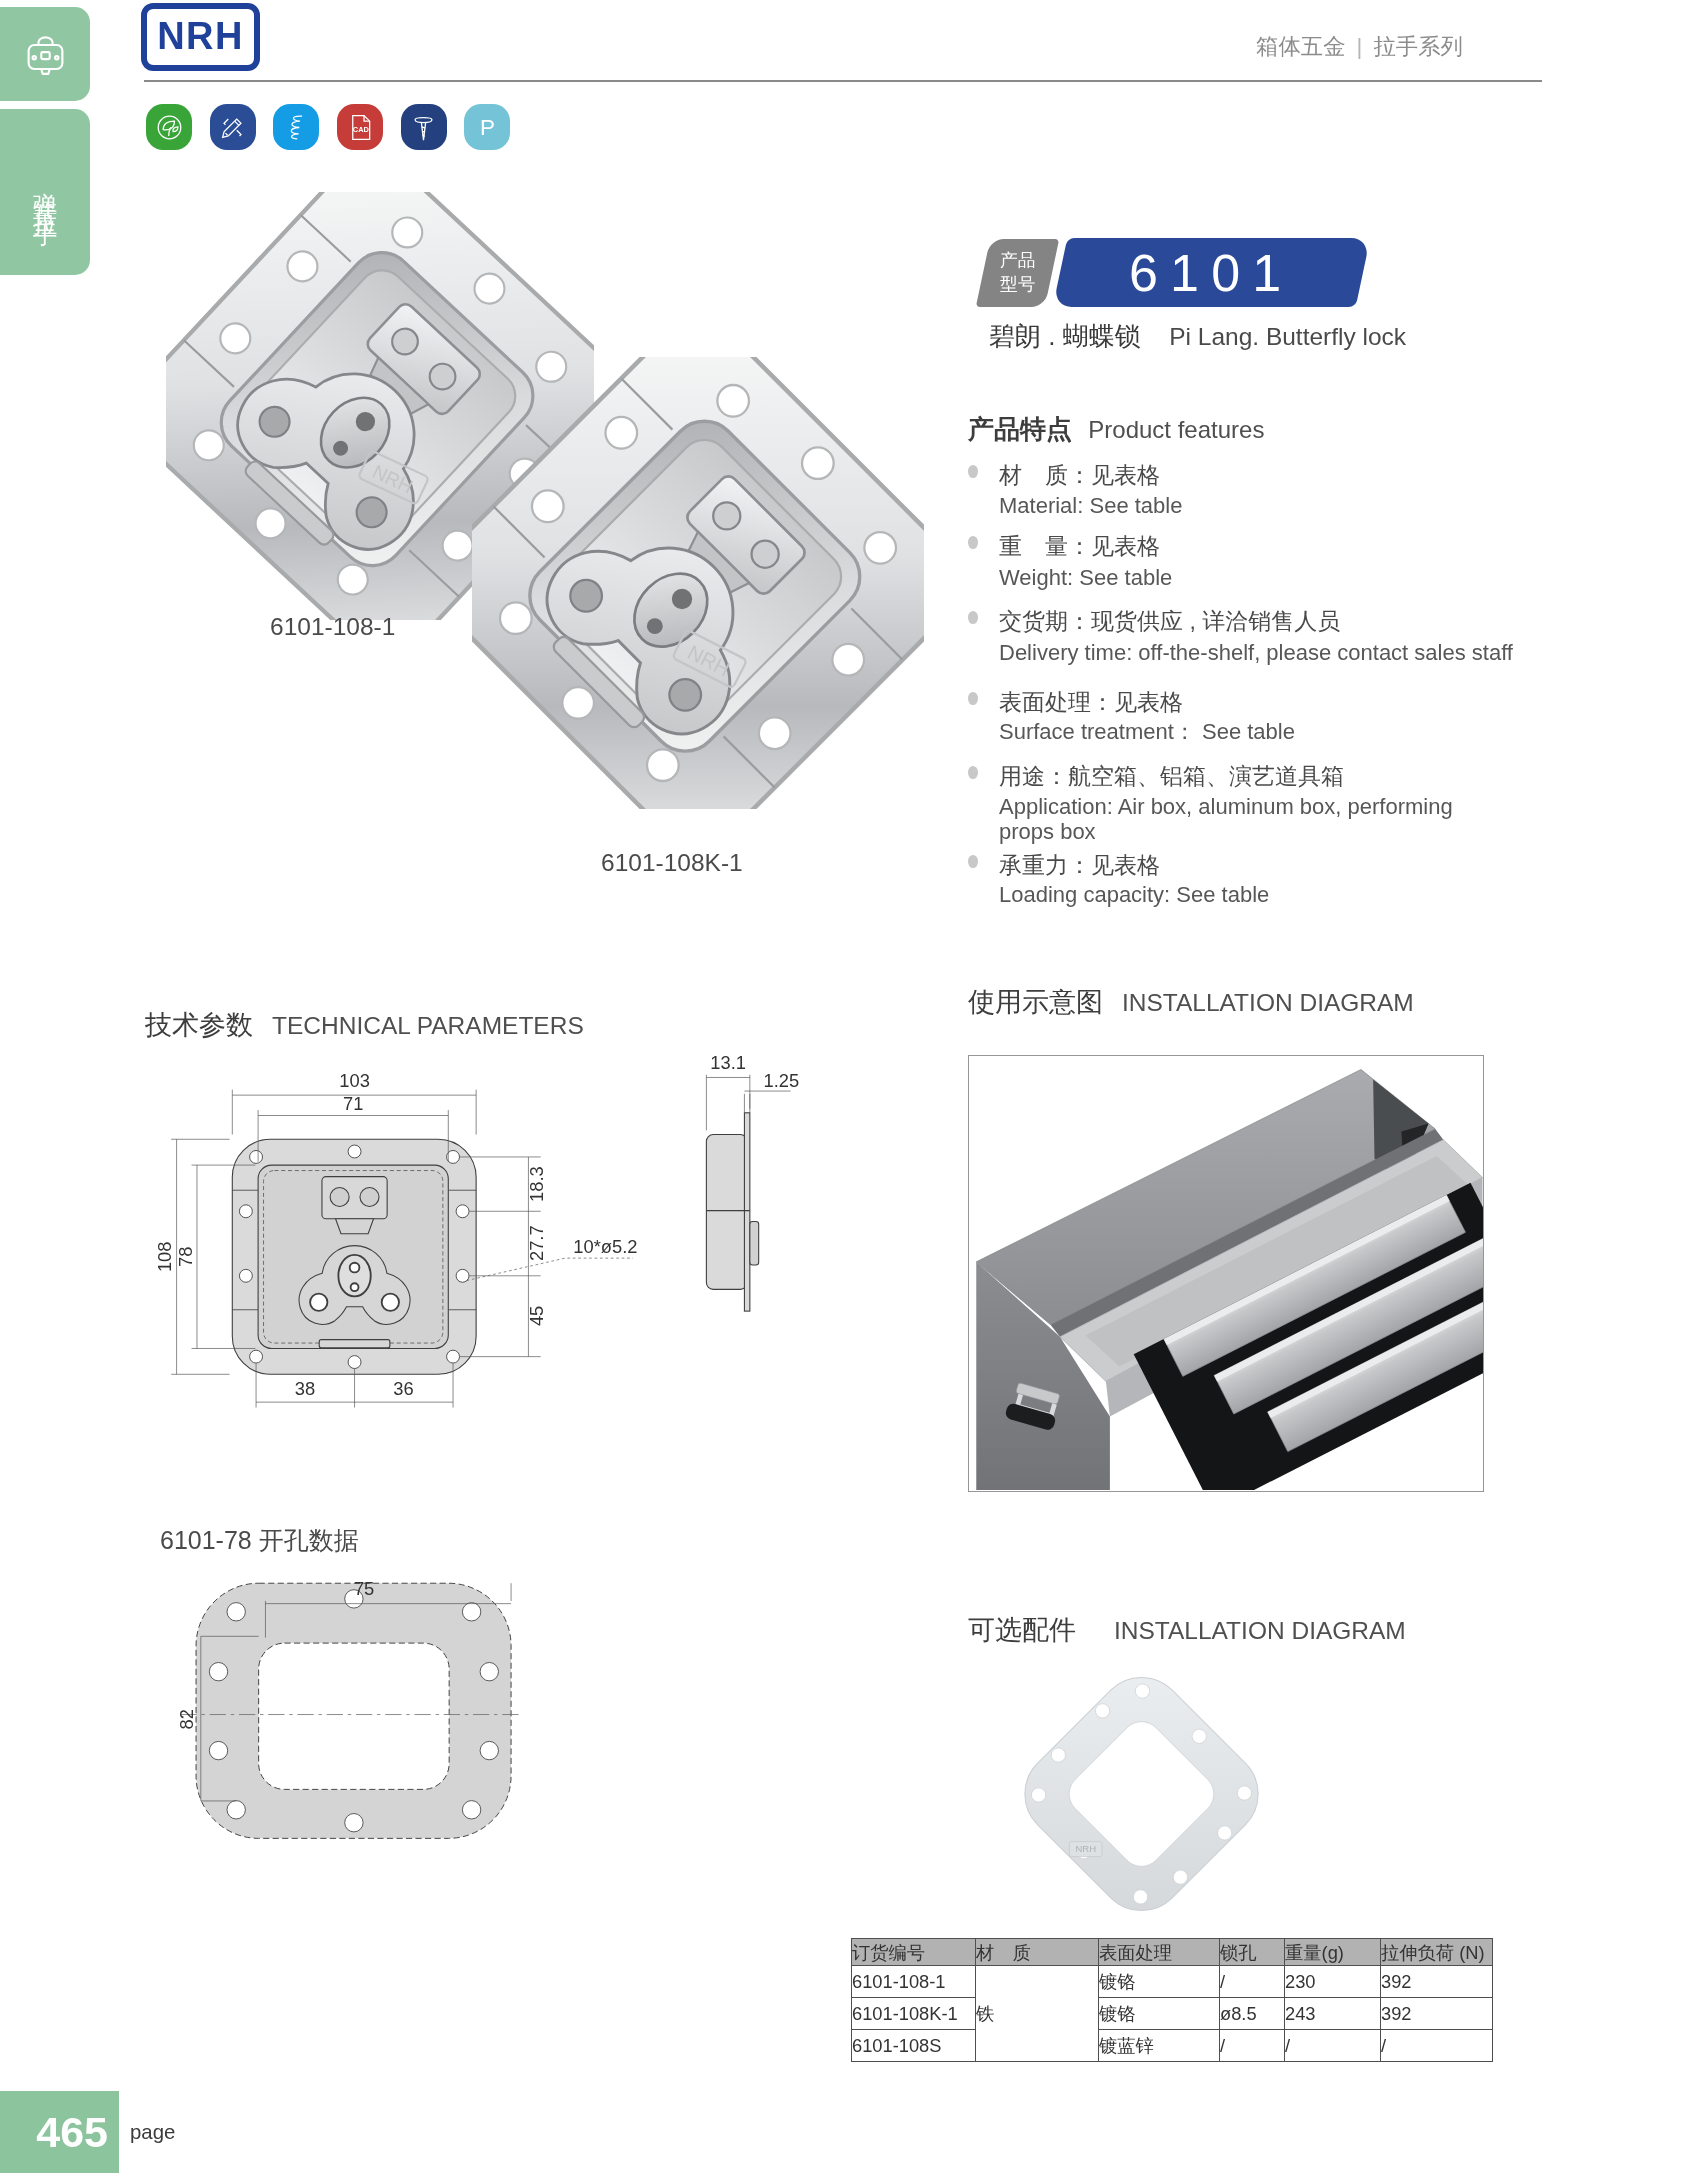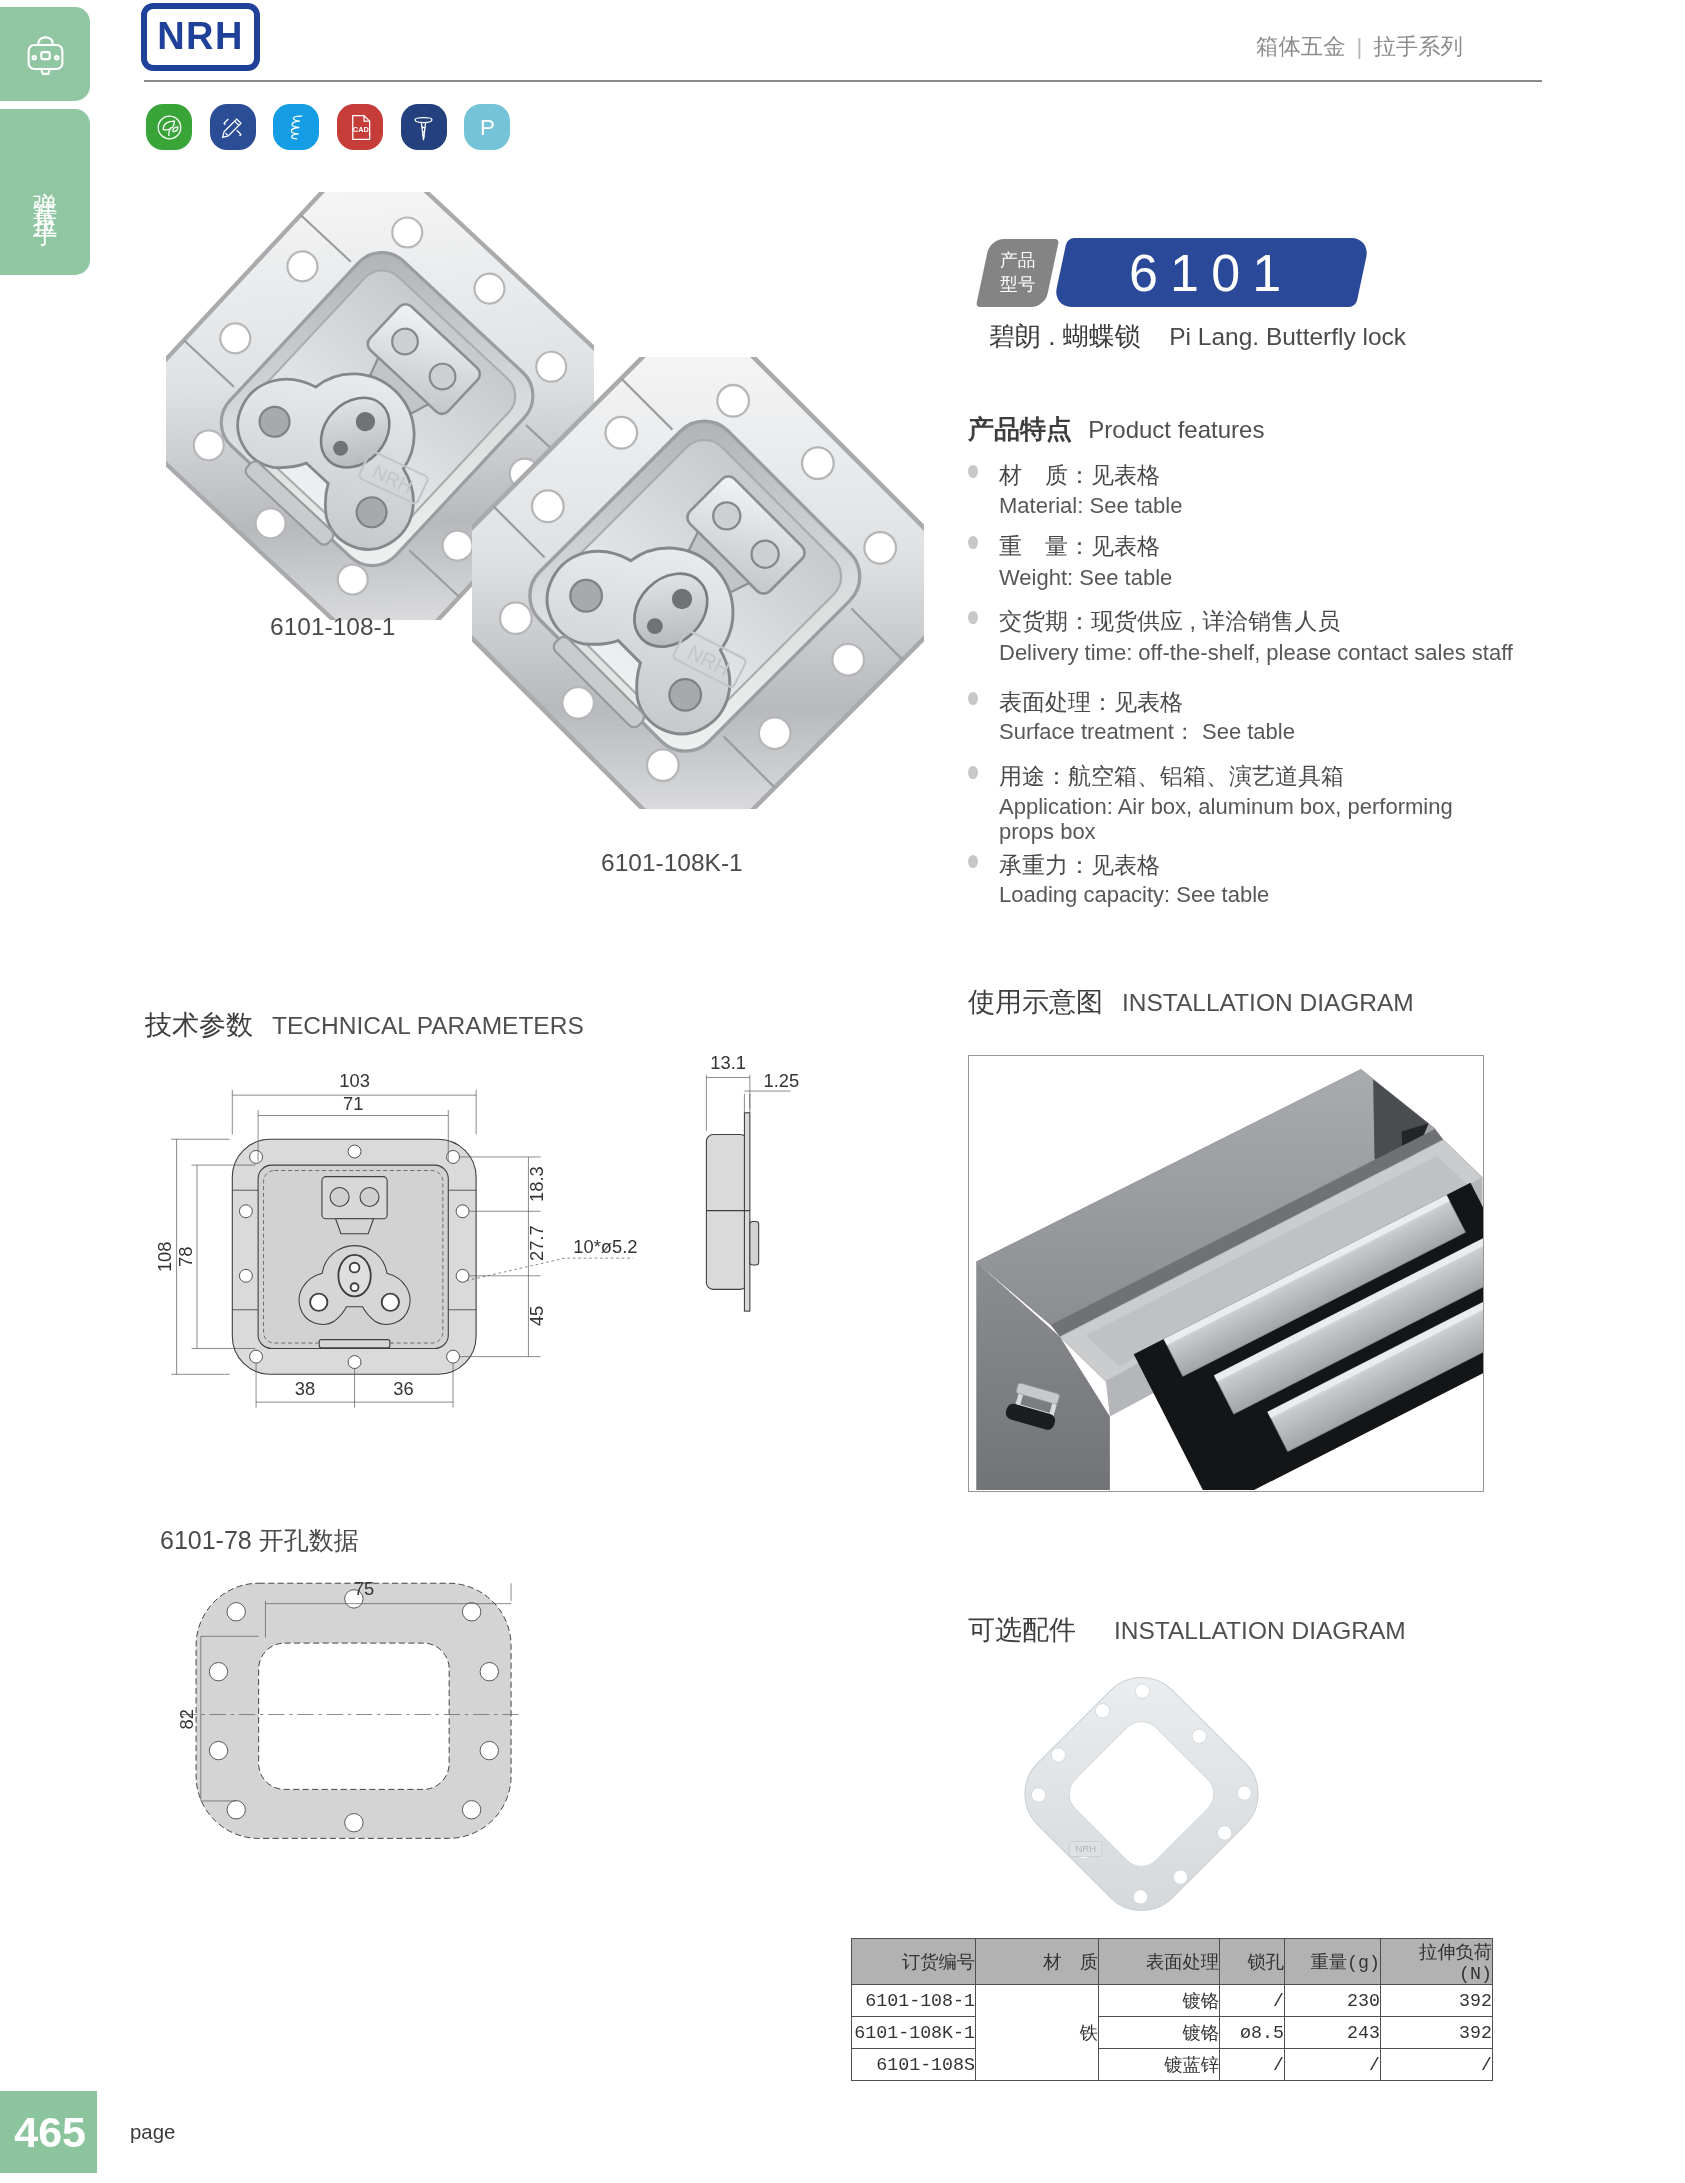--- a/index.html
+++ b/index.html
@@ -47,25 +47,25 @@
   .fline{position:absolute;left:0;font-size:23px;color:#4a4a4a;white-space:nowrap;}
   .fen{font-size:22px;color:#575757;}
   .bullet{position:absolute;left:-31px;top:4.8px;width:10.2px;height:13px;border-radius:50%;background:#c8c8c8;}
   .ftitle{position:absolute;left:-31px;top:4.1px;display:flex;align-items:baseline;gap:16.3px;}
   .ftitle .zh{font-size:26px;font-weight:bold;color:#3d3d3d;}
   .ftitle .en{font-size:24px;color:#4f4f4f;}
   
   .plabel{font-size:24.5px;color:#4a4a4a;}
   
   table.spec{position:absolute;left:851px;top:1938px;border-collapse:collapse;font-size:18.3px;color:#333;}
-  table.spec th,table.spec td{border:1.4px solid #4f4f4f;text-align:right;padding:0;font-family:Liberation Mono, monospace;}
+  table.spec th,table.spec td{border:1.4px solid #4f4f4f;text-align:left;padding:0;}
   table.spec th{background:#b2b2b2;font-weight:normal;height:26px;}
   table.spec td{height:31px;background:#fff;}
   
-  .footer-green{left:0;top:2091px;width:97px;height:82px;background:#8cc49e;}
+  .footer-green{left:0;top:2091px;width:119px;height:82px;background:#8cc49e;}
   .footer-green span{display:block;text-align:right;padding-right:11px;font-size:43px;font-weight:bold;
                      color:#fff;line-height:82px;}
   .footer-page{left:130px;top:2121px;font-size:20.4px;color:#3b3b3b;}
   .photo-frame{left:968px;top:1055px;width:516px;height:437px;border:1.4px solid #969696;box-sizing:border-box;}
   svg text{font-family:"Liberation Sans","DejaVu Sans",sans-serif;}
 </style>
 </head>
 <body>
 
 <div class="page">

